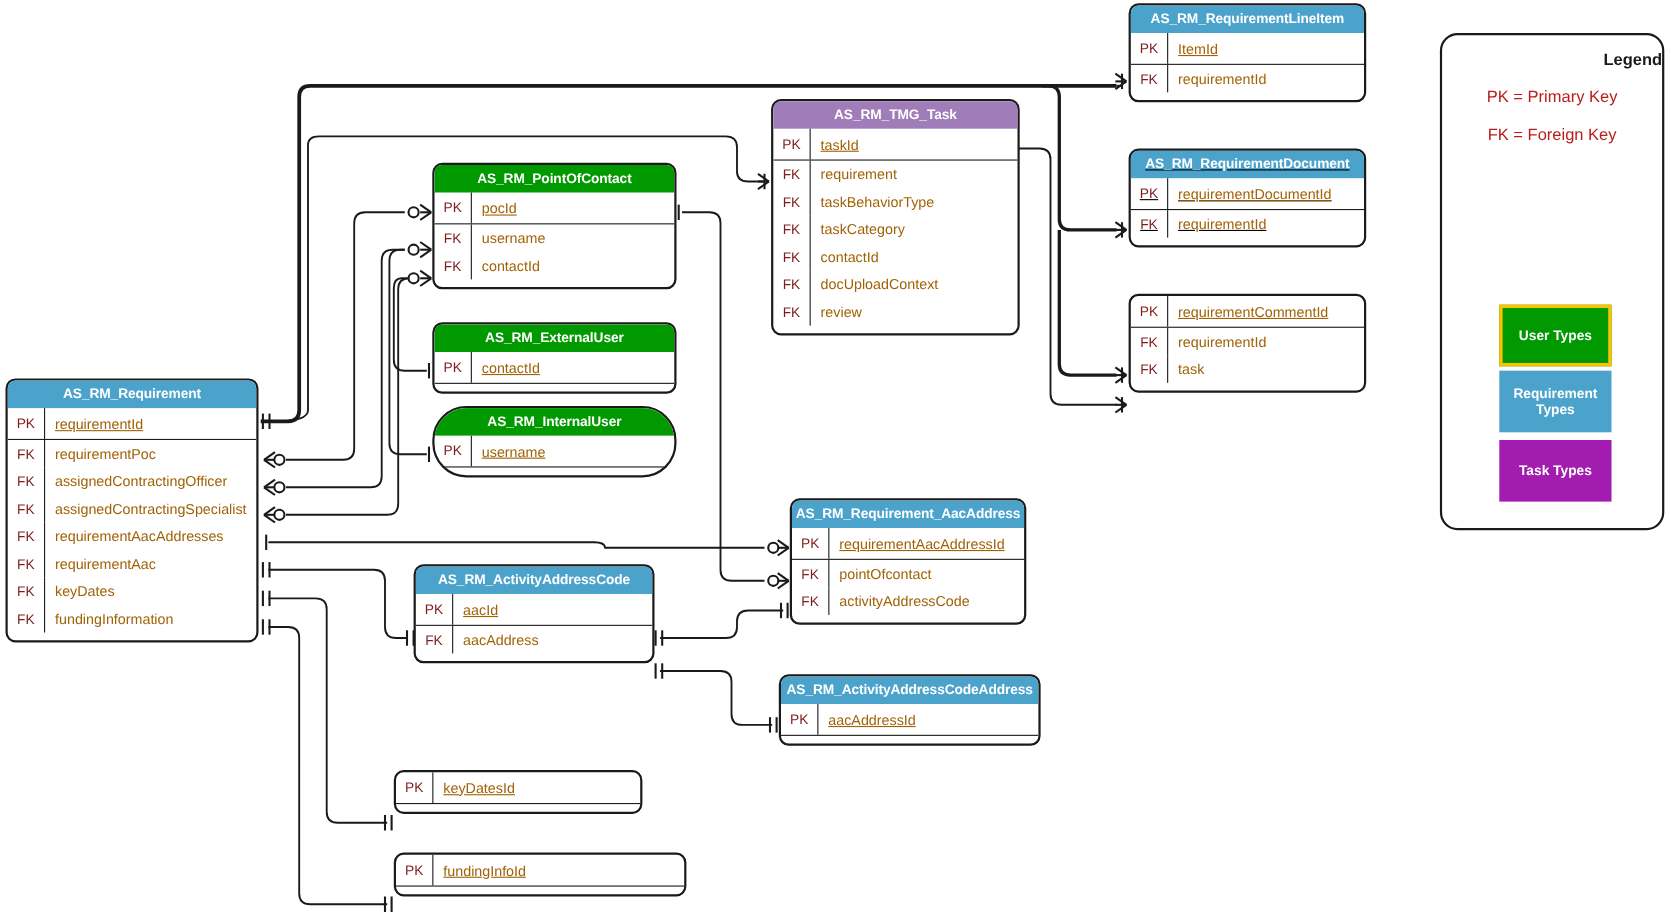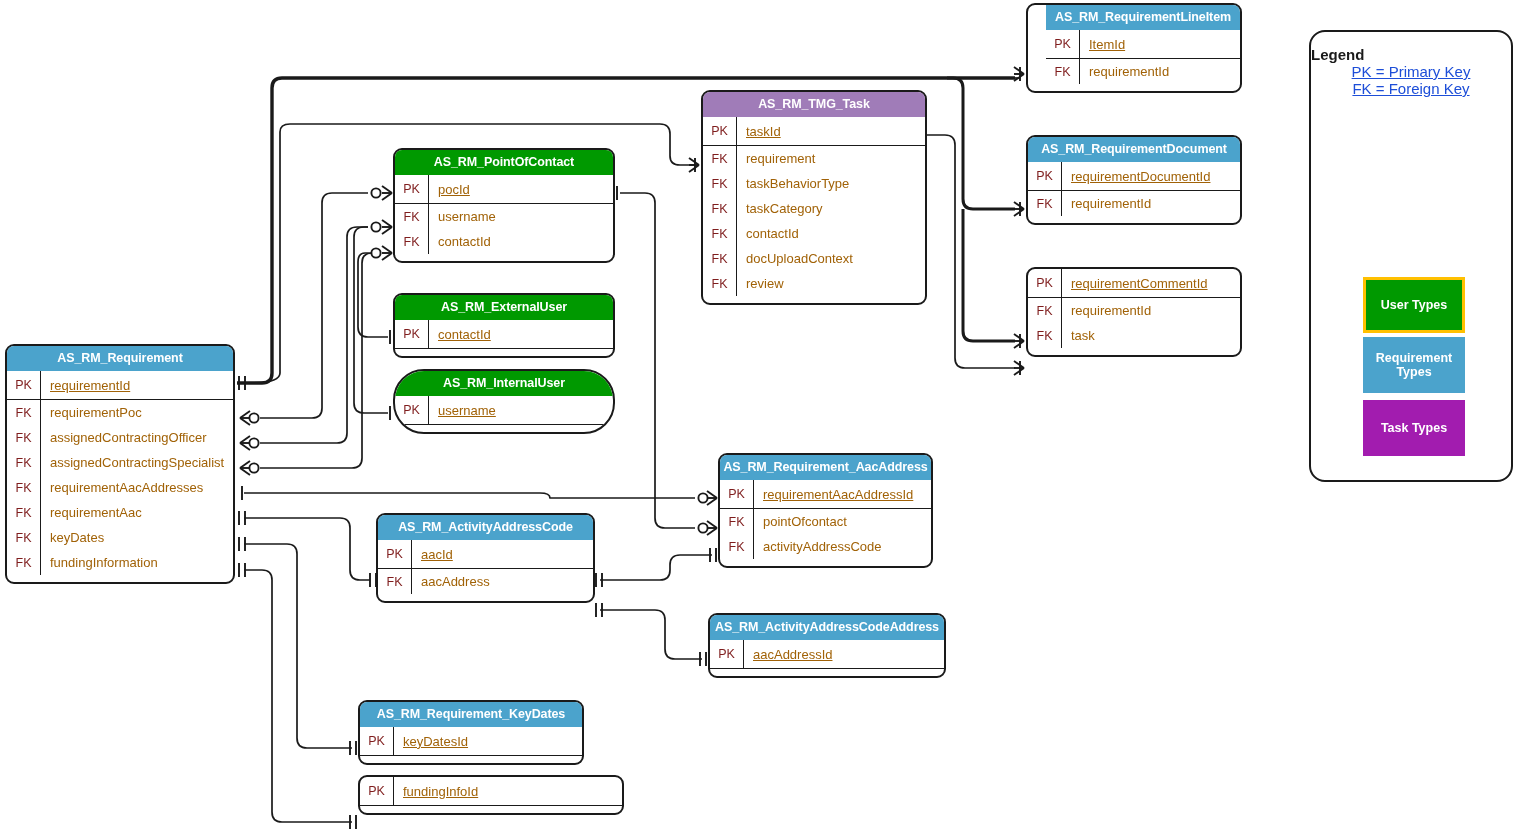--- a/index.html
+++ b/index.html
@@ -23,22 +23,22 @@
           display:flex;align-items:center;justify-content:center;}
   .row .f{padding-left:9px;font-size:13px;color:#a16207;white-space:nowrap;}
   .row.pk .f{text-decoration:underline;}
   .rows .row:first-child .k{border-top:0;}
   .pad{height:7px;}
 
   
   #legend{position:absolute;left:1309px;top:30px;width:204px;height:452px;
           border:2.5px solid #1a1a1a;border-radius:16px;background:#fff;
           box-sizing:border-box;z-index:6;}
-  #legend .ltitle{text-align:left;font-size:15px;font-weight:bold;color:#1a1a1a;margin-top:14px;}
-  #legend .lline{text-align:center;font-size:15px;color:#1d4ed8;text-decoration:underline;}
+  #legend .ltitle{text-align:right;font-size:15px;font-weight:bold;color:#1a1a1a;margin-top:14px;}
+  #legend .lline{text-align:center;font-size:15px;color:#b91c1c;margin-top:17px;}
   .swatch{position:absolute;left:52px;width:102px;color:#fff;font-weight:bold;
           font-size:12.5px;display:flex;align-items:center;justify-content:center;
           text-align:center;box-sizing:border-box;line-height:1.15;}
   #sw-user{top:245px;height:56px;background:#009900;border:3px solid #FFC000;}
   #sw-req {top:305px;height:56px;background:#4BA3CC;}
   #sw-task{top:368px;height:56px;background:#a21caf;}
 </style>
 </head>
 <body>
 
@@ -343,35 +343,35 @@
             <div class="k">FK</div>
             <div class="f">docUploadContext</div>
           </div>
           <div class="row">
             <div class="k">FK</div>
             <div class="f">review</div>
           </div>
           <div class="pad"></div>
         </div>
       </div>
-      <div class="tbl blue" style="left: 1026px; top: 3px; width: 216px; padding-left: 18px;">
+      <div class="tbl blue" style="left: 1026px; top: 3px; width: 216px;">
         <div class="hdr">AS_RM_RequirementLineItem</div>
         <div class="rows">
           <div class="row pk">
             <div class="k">PK</div>
             <div class="f">ItemId</div>
           </div>
           <div class="row">
             <div class="k">FK</div>
             <div class="f">requirementId</div>
           </div>
           <div class="pad"></div>
         </div>
       </div>
-      <div class="tbl blue" style="left: 1026px; top: 135px; width: 216px;">
+      <div class="tbl blue" style="left: 1026px; top: 135px; width: 216px; text-decoration: underline;">
         <div class="hdr">AS_RM_RequirementDocument</div>
         <div class="rows">
           <div class="row pk">
             <div class="k">PK</div>
             <div class="f">requirementDocumentId</div>
           </div>
           <div class="row">
             <div class="k">FK</div>
             <div class="f">requirementId</div>
           </div>
@@ -431,21 +431,20 @@
         <div class="hdr">AS_RM_ActivityAddressCodeAddress</div>
         <div class="rows">
           <div class="row pk">
             <div class="k">PK</div>
             <div class="f">aacAddressId</div>
           </div>
           <div class="pad"></div>
         </div>
       </div>
       <div class="tbl blue" style="left: 358px; top: 700px; width: 226px;">
-        <div class="hdr">AS_RM_Requirement_KeyDates</div>
         <div class="rows">
           <div class="row pk">
             <div class="k">PK</div>
             <div class="f">keyDatesId</div>
           </div>
           <div class="pad"></div>
         </div>
       </div>
       <div class="tbl blue" style="left: 358px; top: 775px; width: 266px;">
         <div class="rows">

